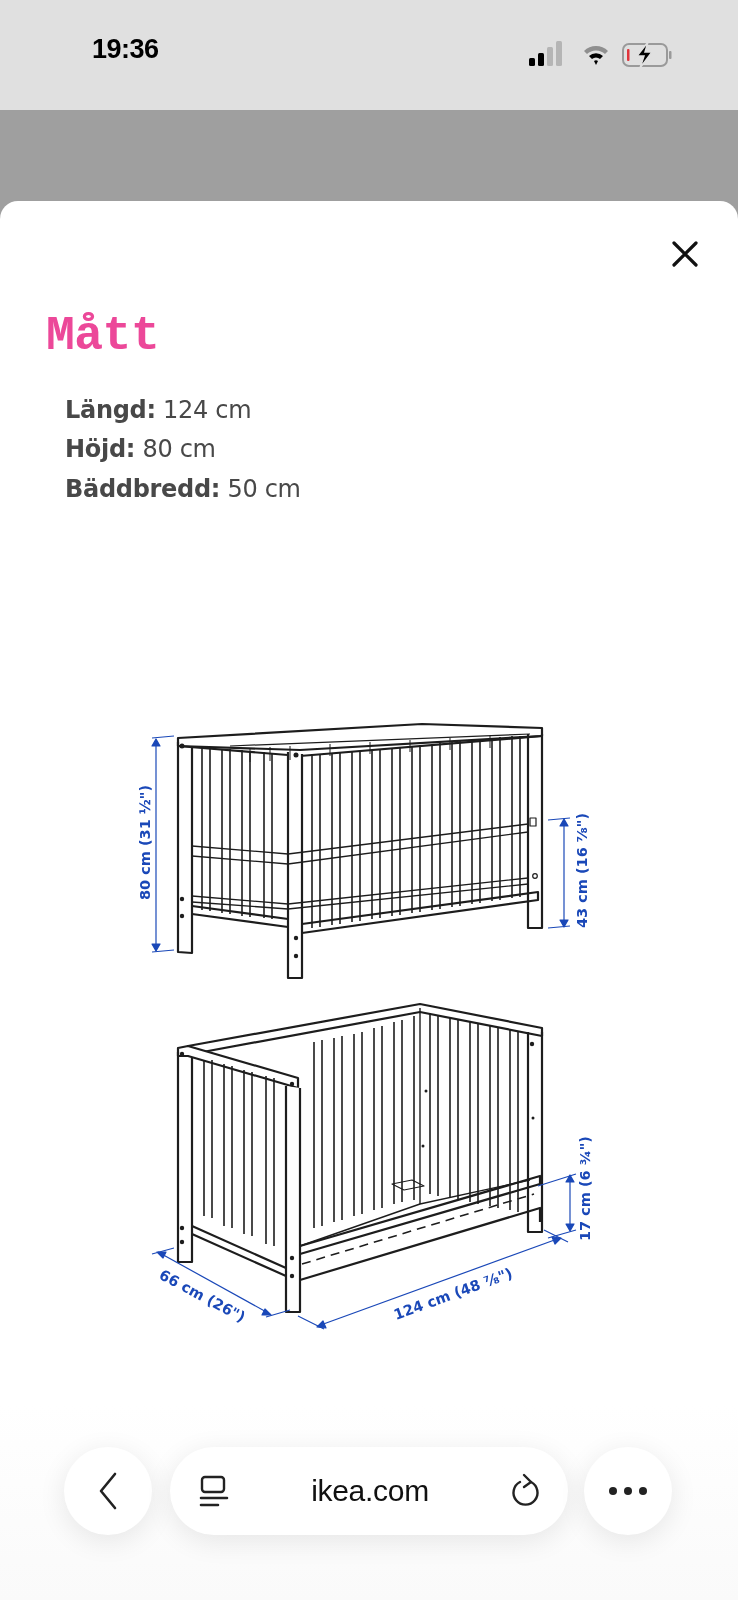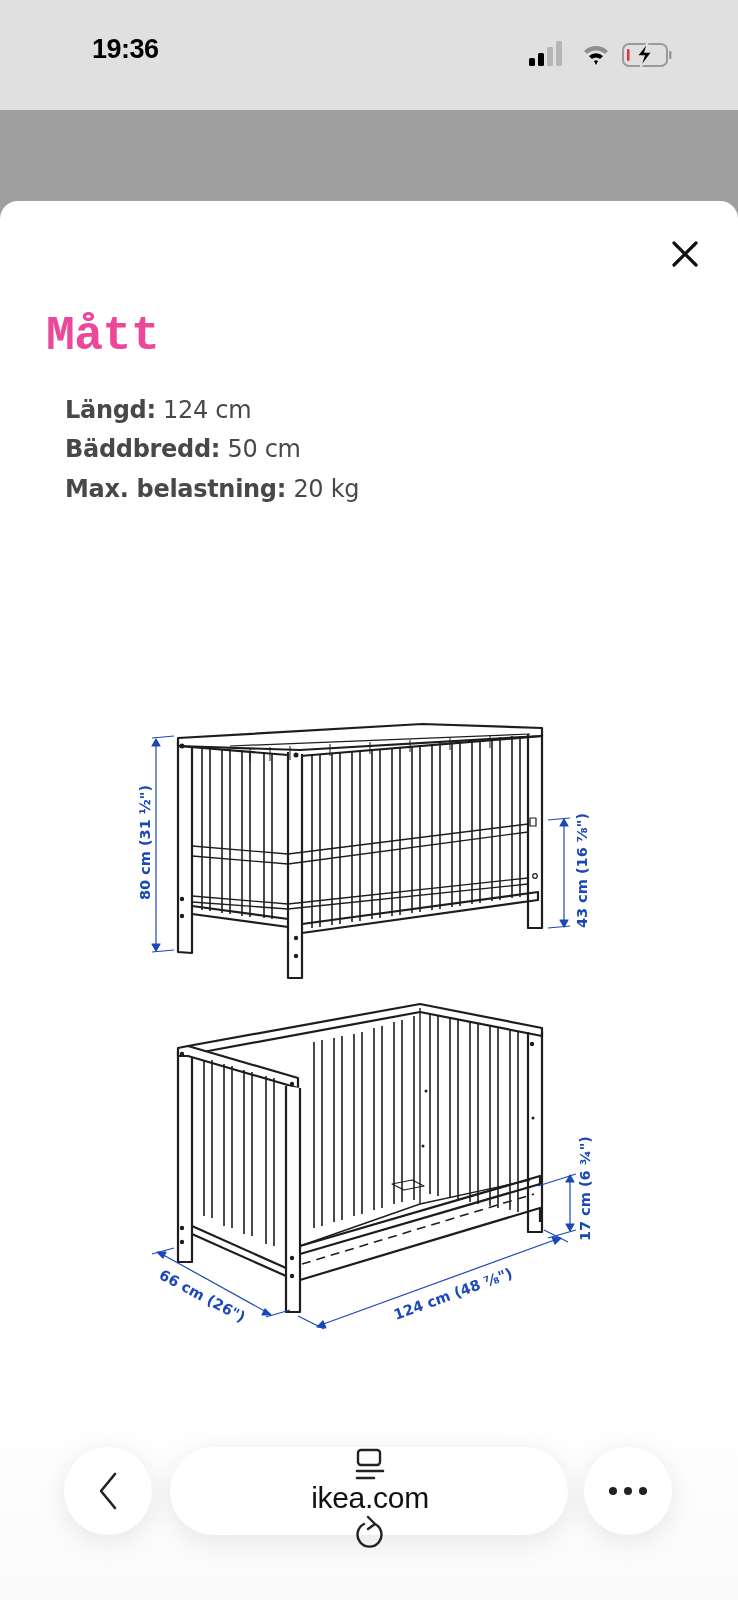--- a/index.html
+++ b/index.html
@@ -21,21 +21,21 @@
   .specs { position: absolute; left: 46px; top: 190px; list-style: none; margin-left: 19px; }
   .spec-row { font-size: 24px; line-height: 39.3px; color: #484848; white-space: nowrap; letter-spacing: -0.3px; }
   .spec-label { font-weight: 700; }
   .spec-value { font-weight: 400; }
 
   .illustration { position: absolute; left: 130px; top: 505px; width: 570px; height: 660px; }
   .illustration svg text { font-family: "DejaVu Sans", sans-serif; font-weight: 700; fill: #1a48b8; }
 
   
   .toolbar { position: absolute; left: 0; top: 1405px; width: 738px; height: 195px; background: linear-gradient(#fff 0%, #fafafa 100%); }
-  .tb-pill { position: absolute; background: #fff; border-radius: 50px; box-shadow: 0 6px 28px rgba(0,0,0,0.09); display: flex; align-items: center; flex-direction: column; }
+  .tb-pill { position: absolute; background: #fff; border-radius: 50px; box-shadow: 0 6px 28px rgba(0,0,0,0.09); display: flex; align-items: center; }
   .tb-back { left: 64px; top: 42px; width: 88px; height: 88px; justify-content: center; cursor: pointer; }
   .tb-url { left: 170px; top: 42px; width: 398px; height: 88px; justify-content: space-between; padding: 0 26px 0 28px; }
   .tb-more { left: 584px; top: 42px; width: 88px; height: 88px; justify-content: center; cursor: pointer; }
   .url-text { font-family: "Liberation Sans", sans-serif; font-size: 30px; color: #111; letter-spacing: -0.3px; cursor: pointer; }
   .icon-btn { display: flex; align-items: center; justify-content: center; cursor: pointer; }
 </style>
 </head>
 <body>
 
 <div class="status-bar">
@@ -69,22 +69,22 @@
   <div class="close-btn">
     <svg width="28" height="28" viewBox="0 0 28 28">
       <path d="M3 3 L25 25 M25 3 L3 25" stroke="#111" stroke-width="3.2" stroke-linecap="round"></path>
     </svg>
   </div>
 
   <h1 class="title">Mått</h1>
 
   <ul class="specs">
     <li class="spec-row"><span class="spec-label">Längd:</span><span class="spec-value"> 124 cm</span></li>
+    <li class="spec-row"><span class="spec-label">Höjd:</span><span class="spec-value"> 80 cm</span></li>
     <li class="spec-row"><span class="spec-label">Bäddbredd:</span><span class="spec-value"> 50 cm</span></li>
-    <li class="spec-row"><span class="spec-label">Max. belastning:</span><span class="spec-value"> 20 kg</span></li>
   </ul>
 
   <div class="illustration">
     <svg width="570" height="660" viewBox="0 0 570 660" fill="none" stroke="#1d1d1d" stroke-width="2.2" stroke-linejoin="round">
 
       <g>
 
         <path d="M48 32 L292 18 L412 22 L412 30 L170 44 L48 40 Z" fill="#fff"></path>
         <path d="M48 40 L170 50 L412 30"></path>
 

